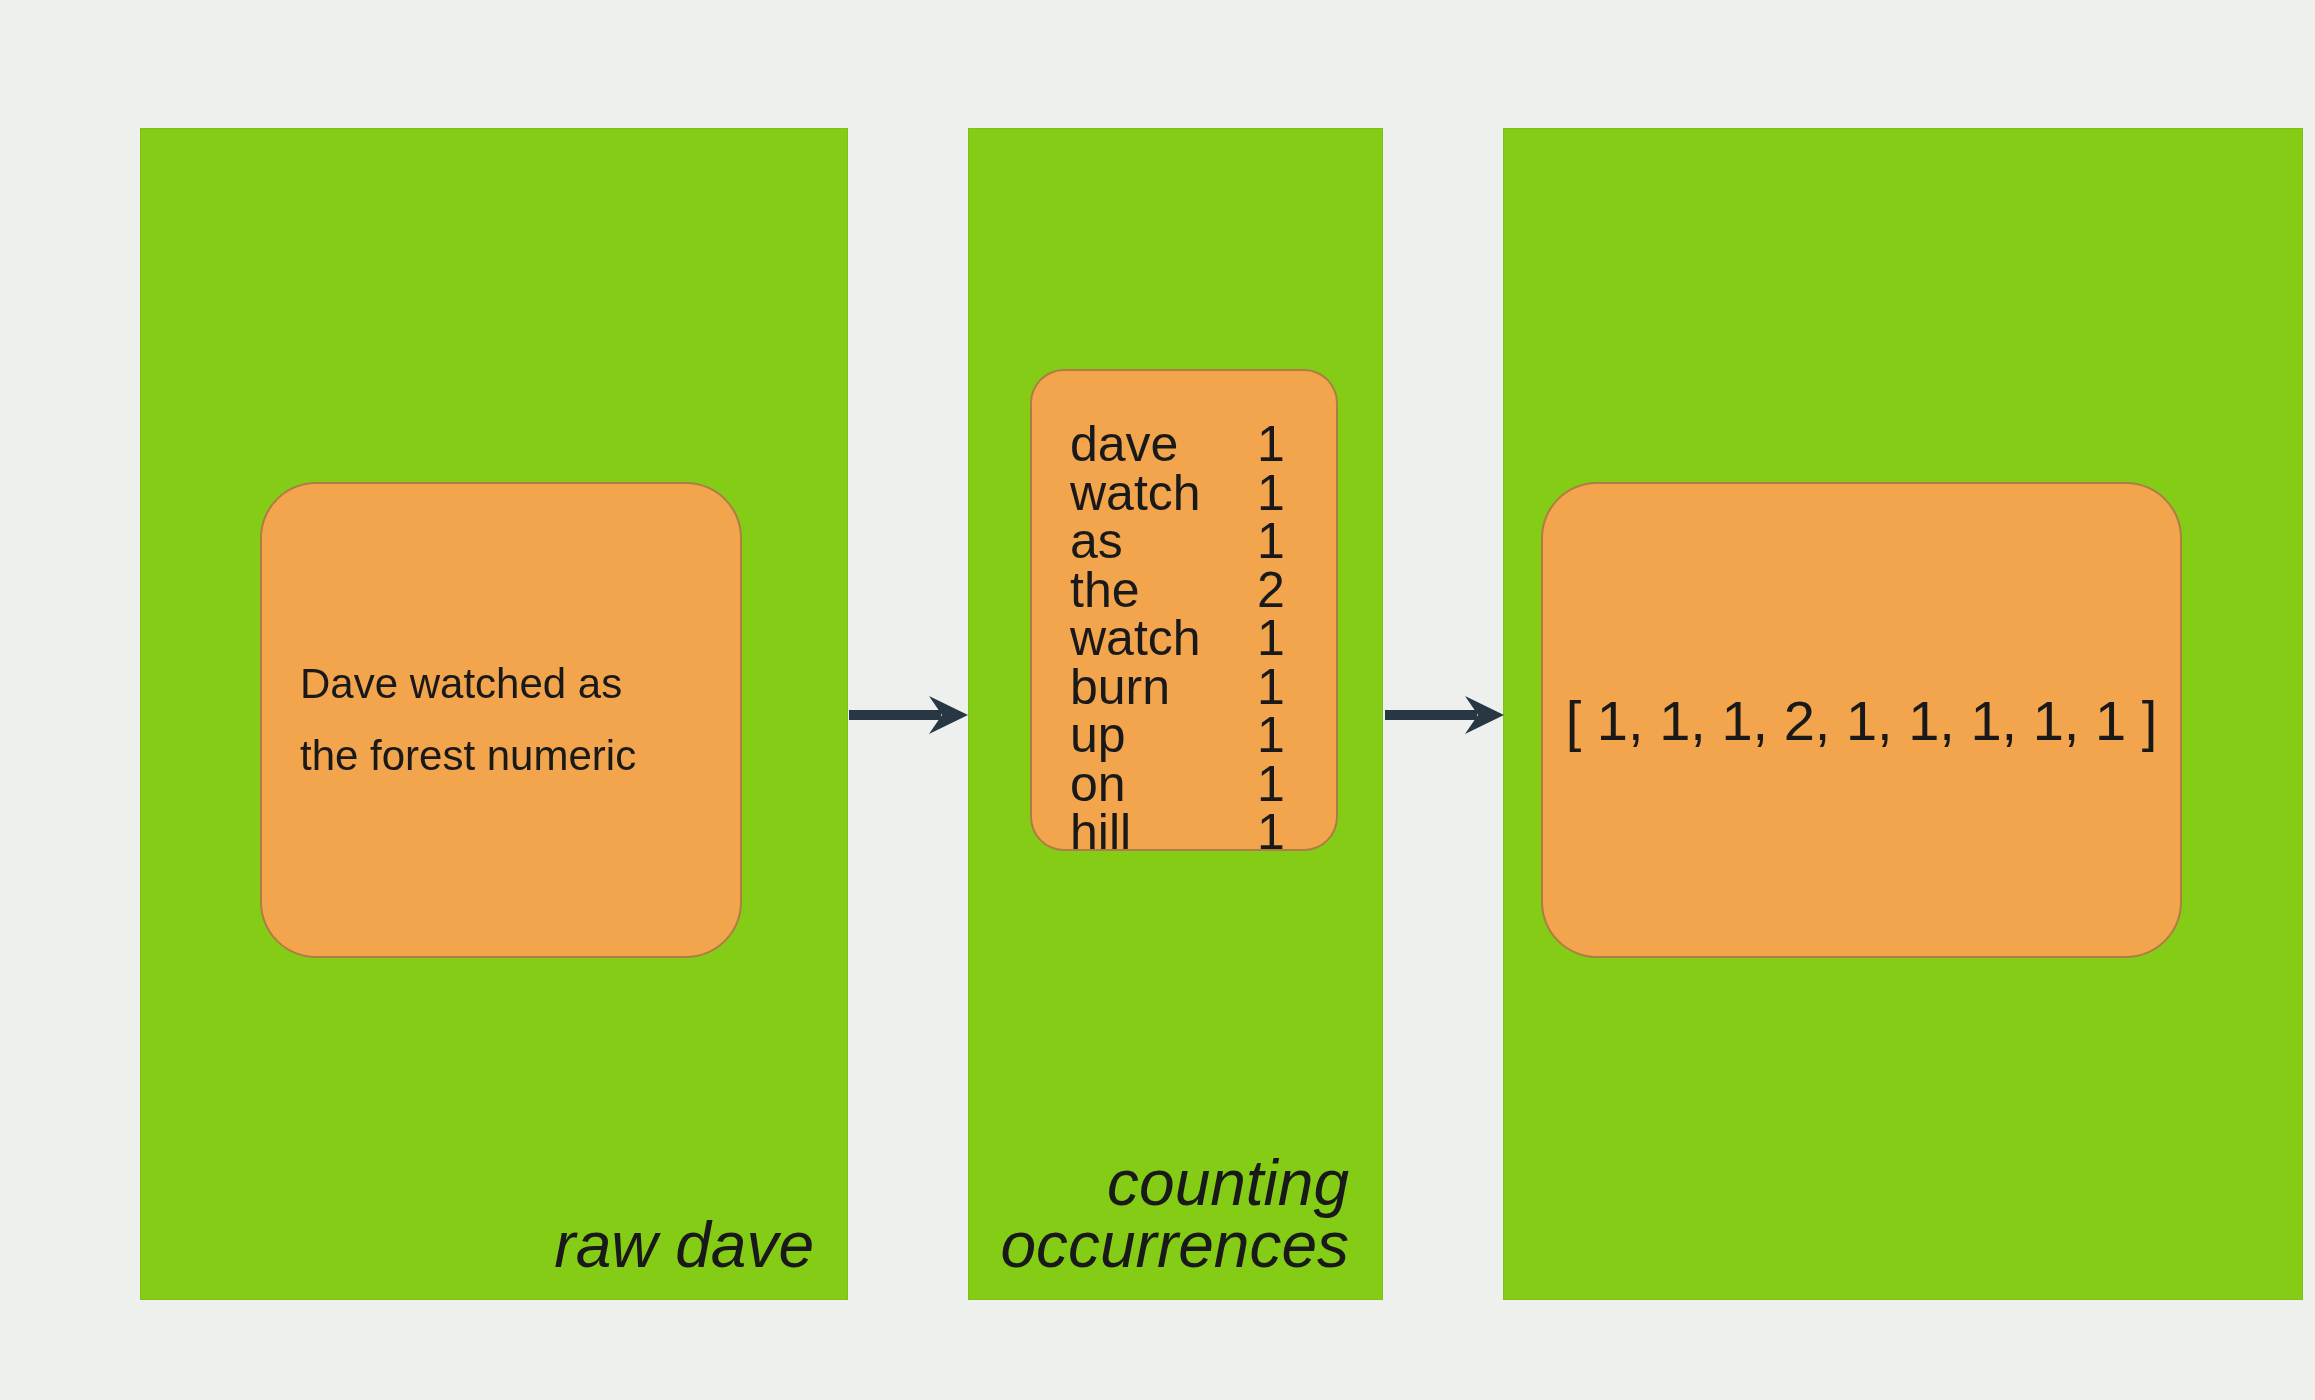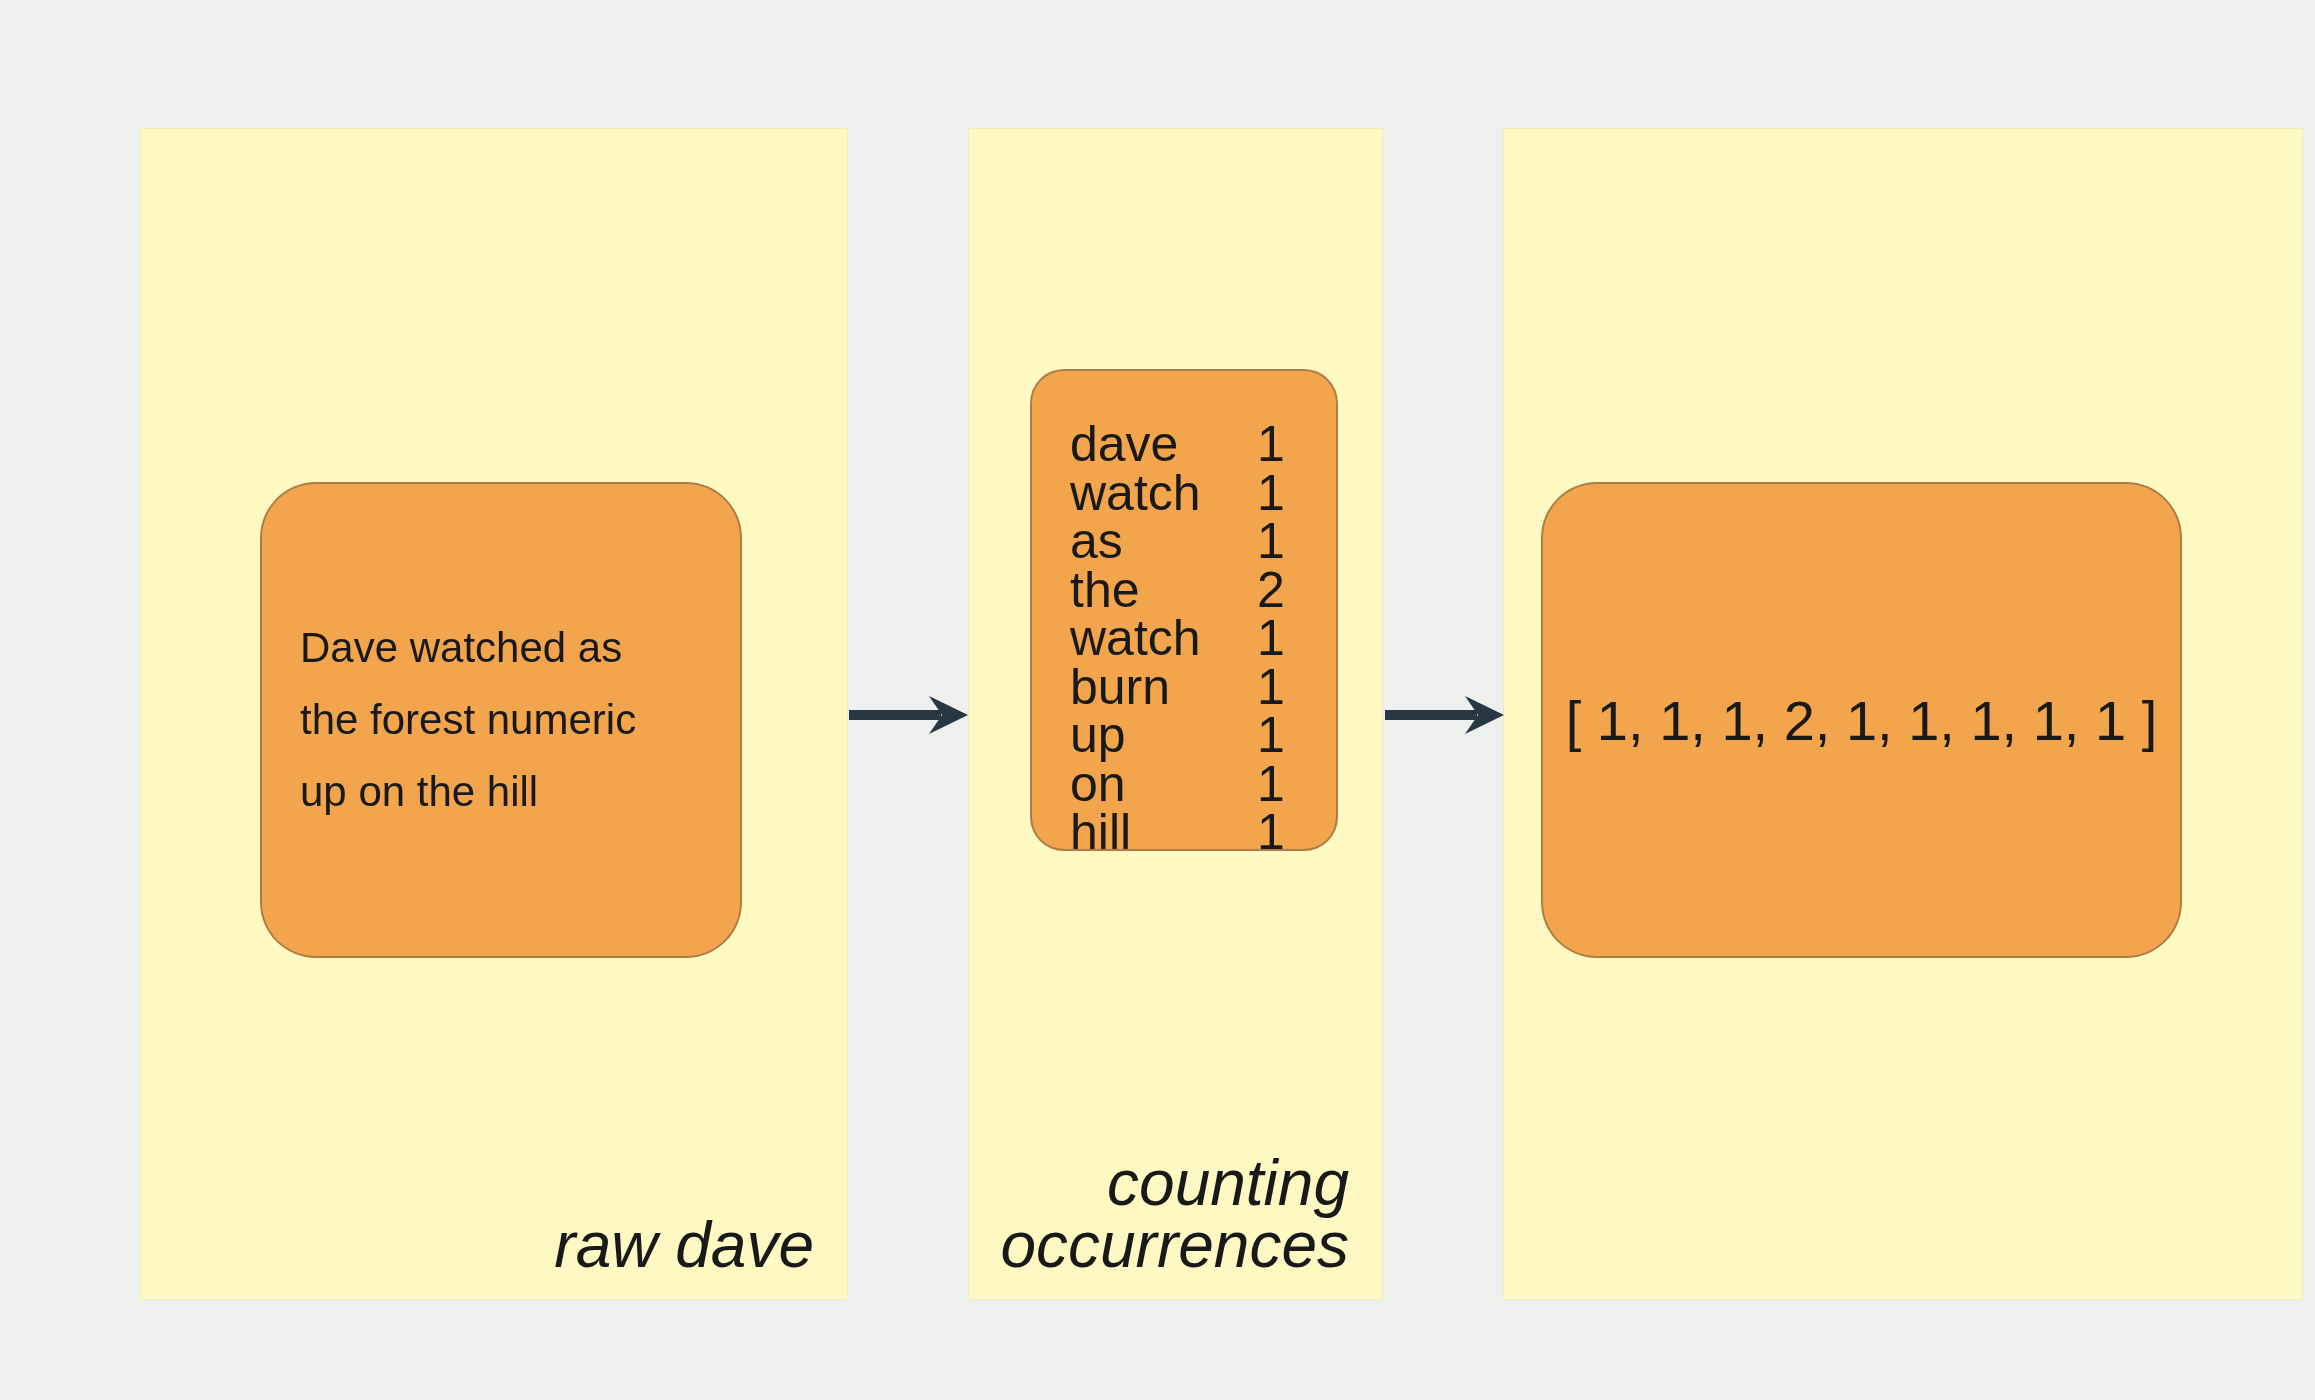--- a/index.html
+++ b/index.html
@@ -10,21 +10,21 @@
     overflow: hidden;
     background: #eef0ee;
     font-family: "Liberation Sans", sans-serif;
     color: #191919;
   }
 
   .panel {
     position: absolute;
     top: 128px;
     height: 1172px;
-    background: #fef9c3;
+    background: #84cc16;
     box-shadow: inset 0 0 0 1px rgba(0,0,0,0.05);
   }
   #panel-raw      { left: 140px;  width: 708px; }
   #panel-counting { left: 968px;  width: 415px; }
   #panel-features { left: 1503px; width: 800px; }
 
   .inner-box {
     position: absolute;
     background: #f3a54d;
     border: 2px solid rgba(92,76,58,0.45);
@@ -88,21 +88,20 @@
   #arrow-2 { left: 1385px; top: 693px; }
 </style>
 </head>
 <body>
 
 <div class="panel" id="panel-raw">
   <div class="inner-box" id="box-raw">
     <div class="sentence">
       <div>Dave watched as</div>
       <div>the forest numeric</div>
-      <div>up on the hill</div>
     </div>
   </div>
   <div class="caption">raw dave</div>
 </div>
 
 <div class="panel" id="panel-counting">
   <div class="inner-box" id="box-counting">
     <div class="counts">
       <div class="count-row">
         <span>dave</span>

